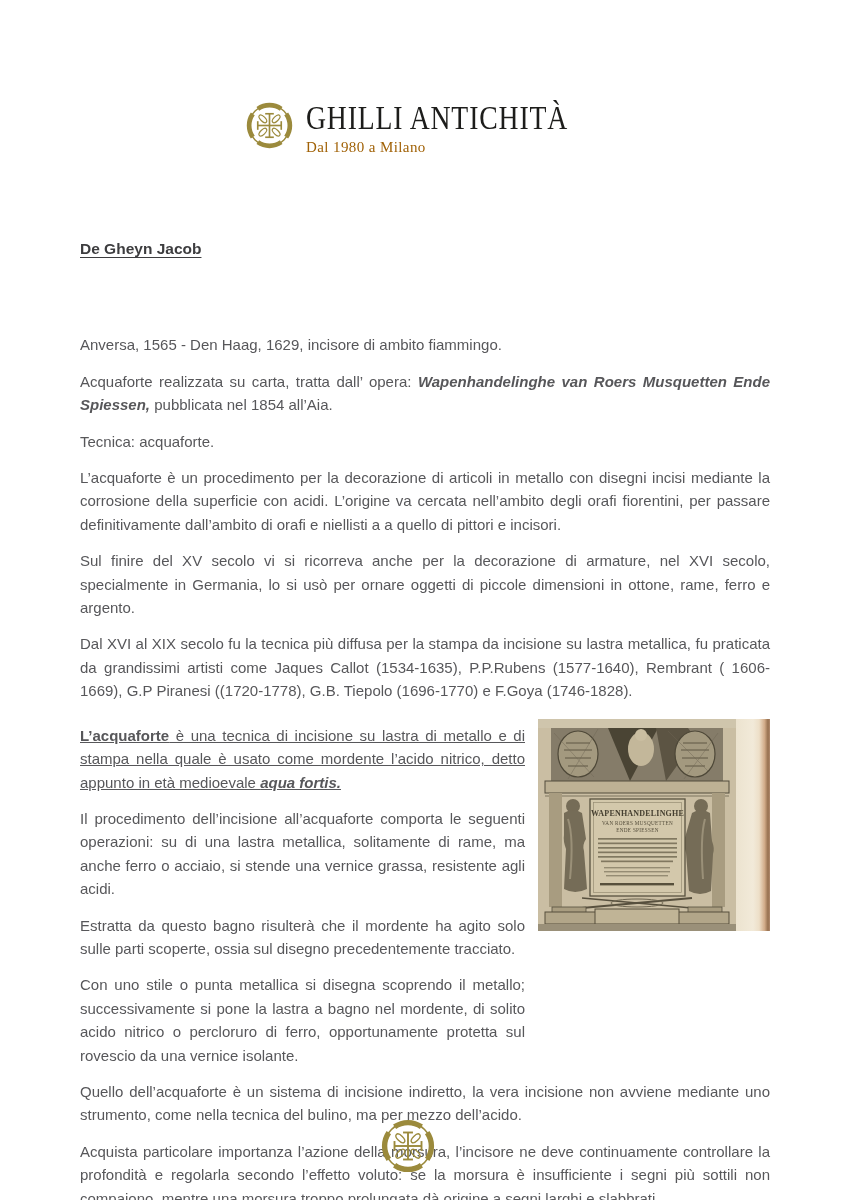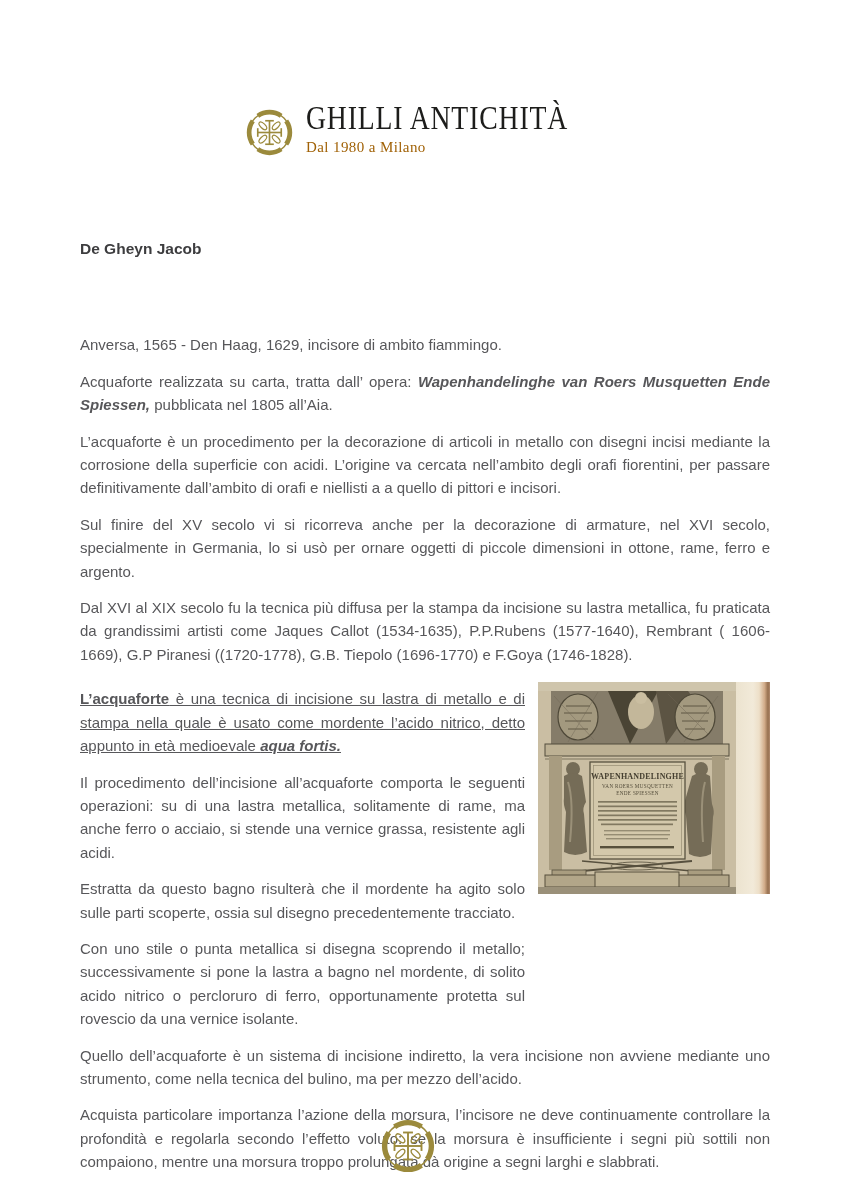--- a/index.html
+++ b/index.html
@@ -1,32 +1,32 @@
 <!DOCTYPE html>
 <html><head>
 <meta charset="utf-8">
 <style>
   html,body{margin:0;padding:0;background:#ffffff;}
   .page{position:relative;width:848px;height:1200px;background:#ffffff;overflow:hidden;
         font-family:"Liberation Sans",sans-serif;}
 
   
-  .brand{position:absolute;left:246px;top:102px;display:flex;align-items:flex-end;gap:13px;}
+  .brand{position:absolute;left:246px;top:102px;display:flex;align-items:flex-start;gap:13px;}
   .brand svg{display:block;flex:none;}
   .brand-text{display:flex;flex-direction:column;}
   .brand-name{font-family:"Liberation Serif",serif;font-size:33px;color:#1d1d1b;
               letter-spacing:1px;line-height:1.02;transform:scaleX(.84);transform-origin:left center;white-space:nowrap;}
   .brand-tagline{font-family:"Liberation Serif",serif;font-size:15px;color:#a16207;
                  margin-top:3px;letter-spacing:.4px;}
 
   
   .content{position:absolute;left:80px;top:237px;width:690px;color:#57575a;
            font-size:15px;line-height:23.4px;text-align:justify;}
   .content h1{font-size:15.5px;font-weight:bold;color:#3d3d3f;margin:0;text-align:left;
-              text-underline-offset:3px;}
+              text-decoration:underline;text-underline-offset:3px;}
   .content p{margin:13px 0 0 0;}
   .content p.first{margin-top:73px;}
   .bi{font-weight:bold;font-style:italic;}
   .b{font-weight:bold;}
 
   
   .row{display:flex;margin-top:13px;align-items:flex-start;}
   .col-text{width:445px;margin-right:13px;}
   .col-text p:first-child{margin-top:8px;text-decoration:underline;}
 
@@ -73,22 +73,23 @@
       <div class="brand-name">GHILLI ANTICHITÀ</div>
       <div class="brand-tagline">Dal 1980 a Milano</div>
     </div>
   </header>
 
   <main class="content">
     <h1>De Gheyn Jacob</h1>
 
     <p class="first">Anversa, 1565 - Den Haag, 1629,  incisore di ambito fiammingo.</p>
 
-    <p><span>Acquaforte realizzata su carta,  tratta dall’ opera:  </span><span class="bi">Wapenhandelinghe van Roers Musquetten Ende Spiessen,</span><span> pubblicata nel 1805 all’Aia.</span></p>
-
+    <p><span>Acquaforte realizzata su carta,  tratta dall’ opera:  </span><span class="bi">Wapenhandelinghe van Roers Musquetten Ende Spiessen,</span><span> pubblicata nel 1854 all’Aia.</span></p>
+
+    <p>Tecnica: acquaforte.</p>
 
     <p>L’acquaforte è un procedimento per la decorazione di articoli in metallo con disegni incisi mediante la corrosione della superficie con acidi. L’origine va cercata nell’ambito degli orafi fiorentini,  per passare definitivamente dall’ambito di orafi e niellisti a a quello di pittori e incisori.</p>
 
     <p>Sul finire del XV secolo vi si ricorreva anche per la decorazione di armature,  nel XVI secolo, specialmente in Germania, lo si usò per ornare oggetti di piccole dimensioni in ottone, rame, ferro e argento.</p>
 
     <p>Dal XVI al XIX secolo fu la tecnica più diffusa per la stampa da incisione su lastra metallica, fu praticata da grandissimi artisti come Jaques Callot (1534-1635), P.P.Rubens (1577-1640), Rembrant ( 1606-1669), G.P Piranesi ((1720-1778), G.B. Tiepolo (1696-1770) e F.Goya (1746-1828).</p>
 
     <div class="row">
       <div class="col-text">
         <p><span class="b">L’acquaforte</span><span> è una tecnica di incisione su lastra di metallo e di stampa nella quale è  usato come mordente  l’acido  nitrico,  detto  appunto in età medioevale  </span><span class="bi">aqua fortis.</span></p>

